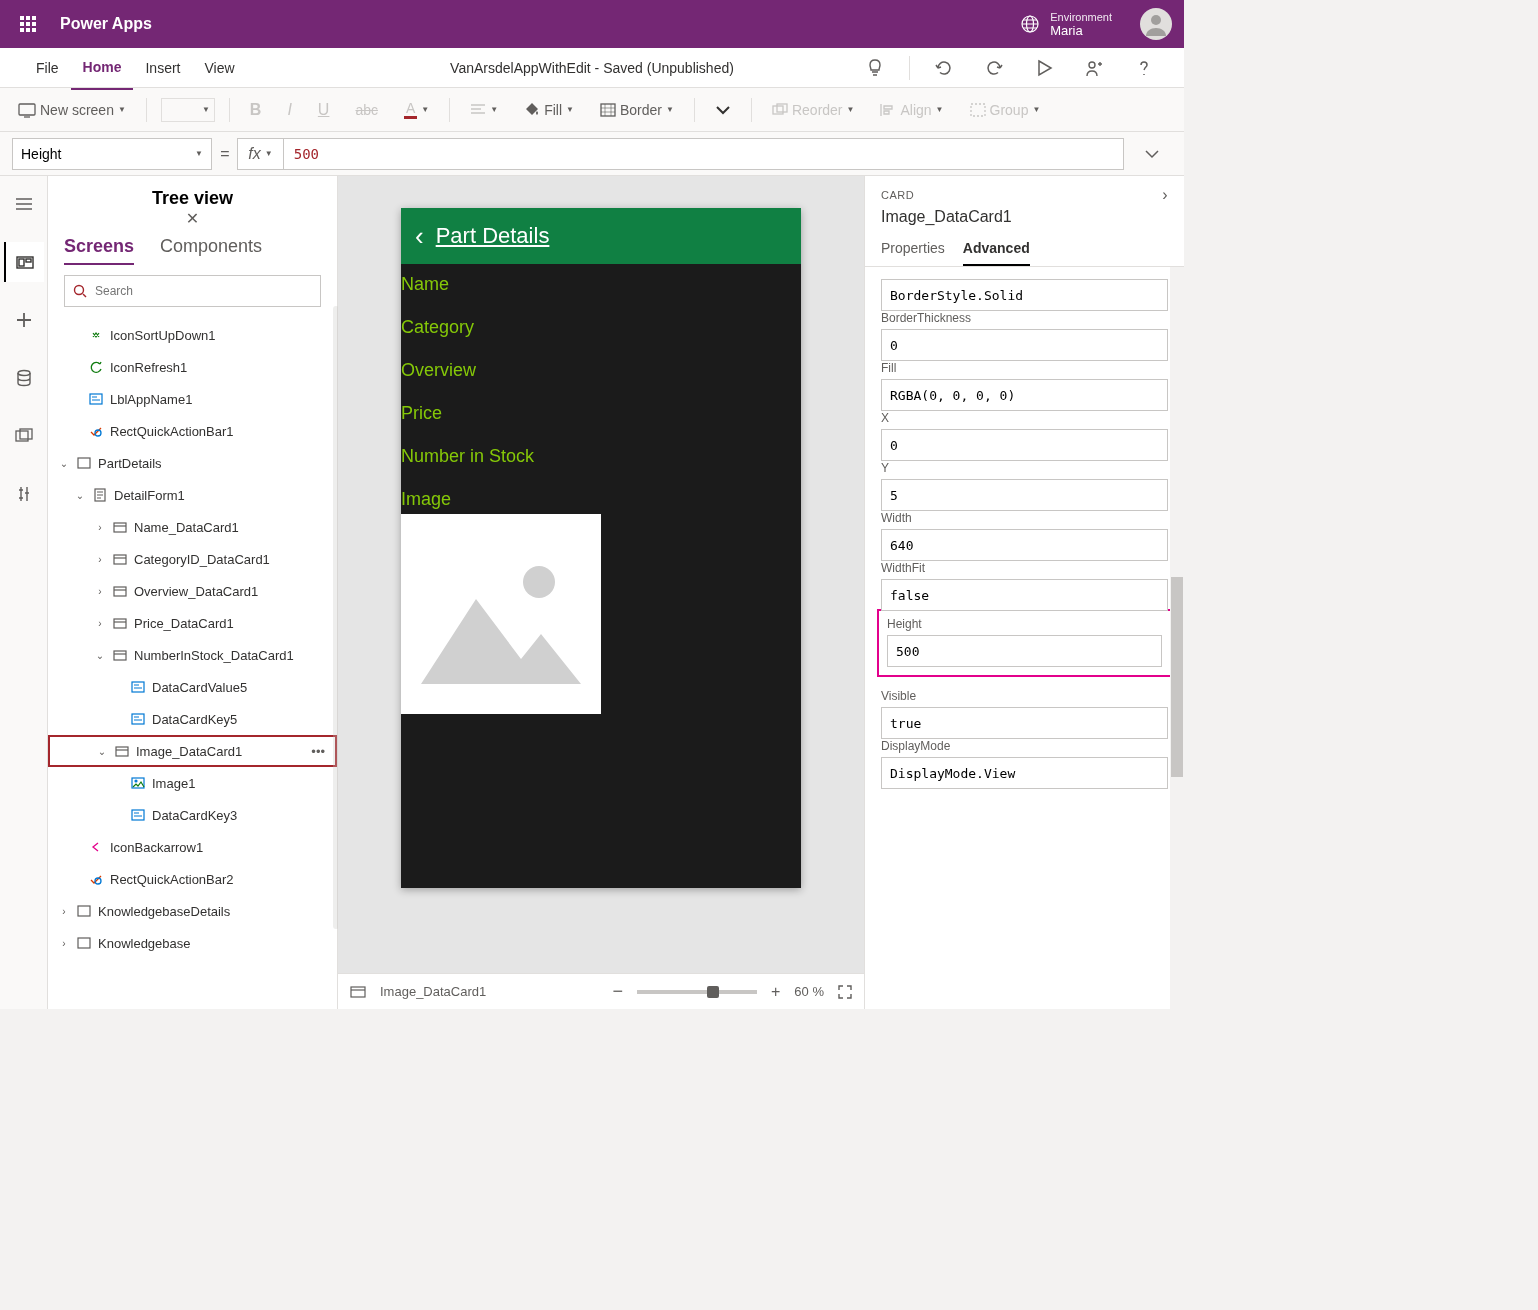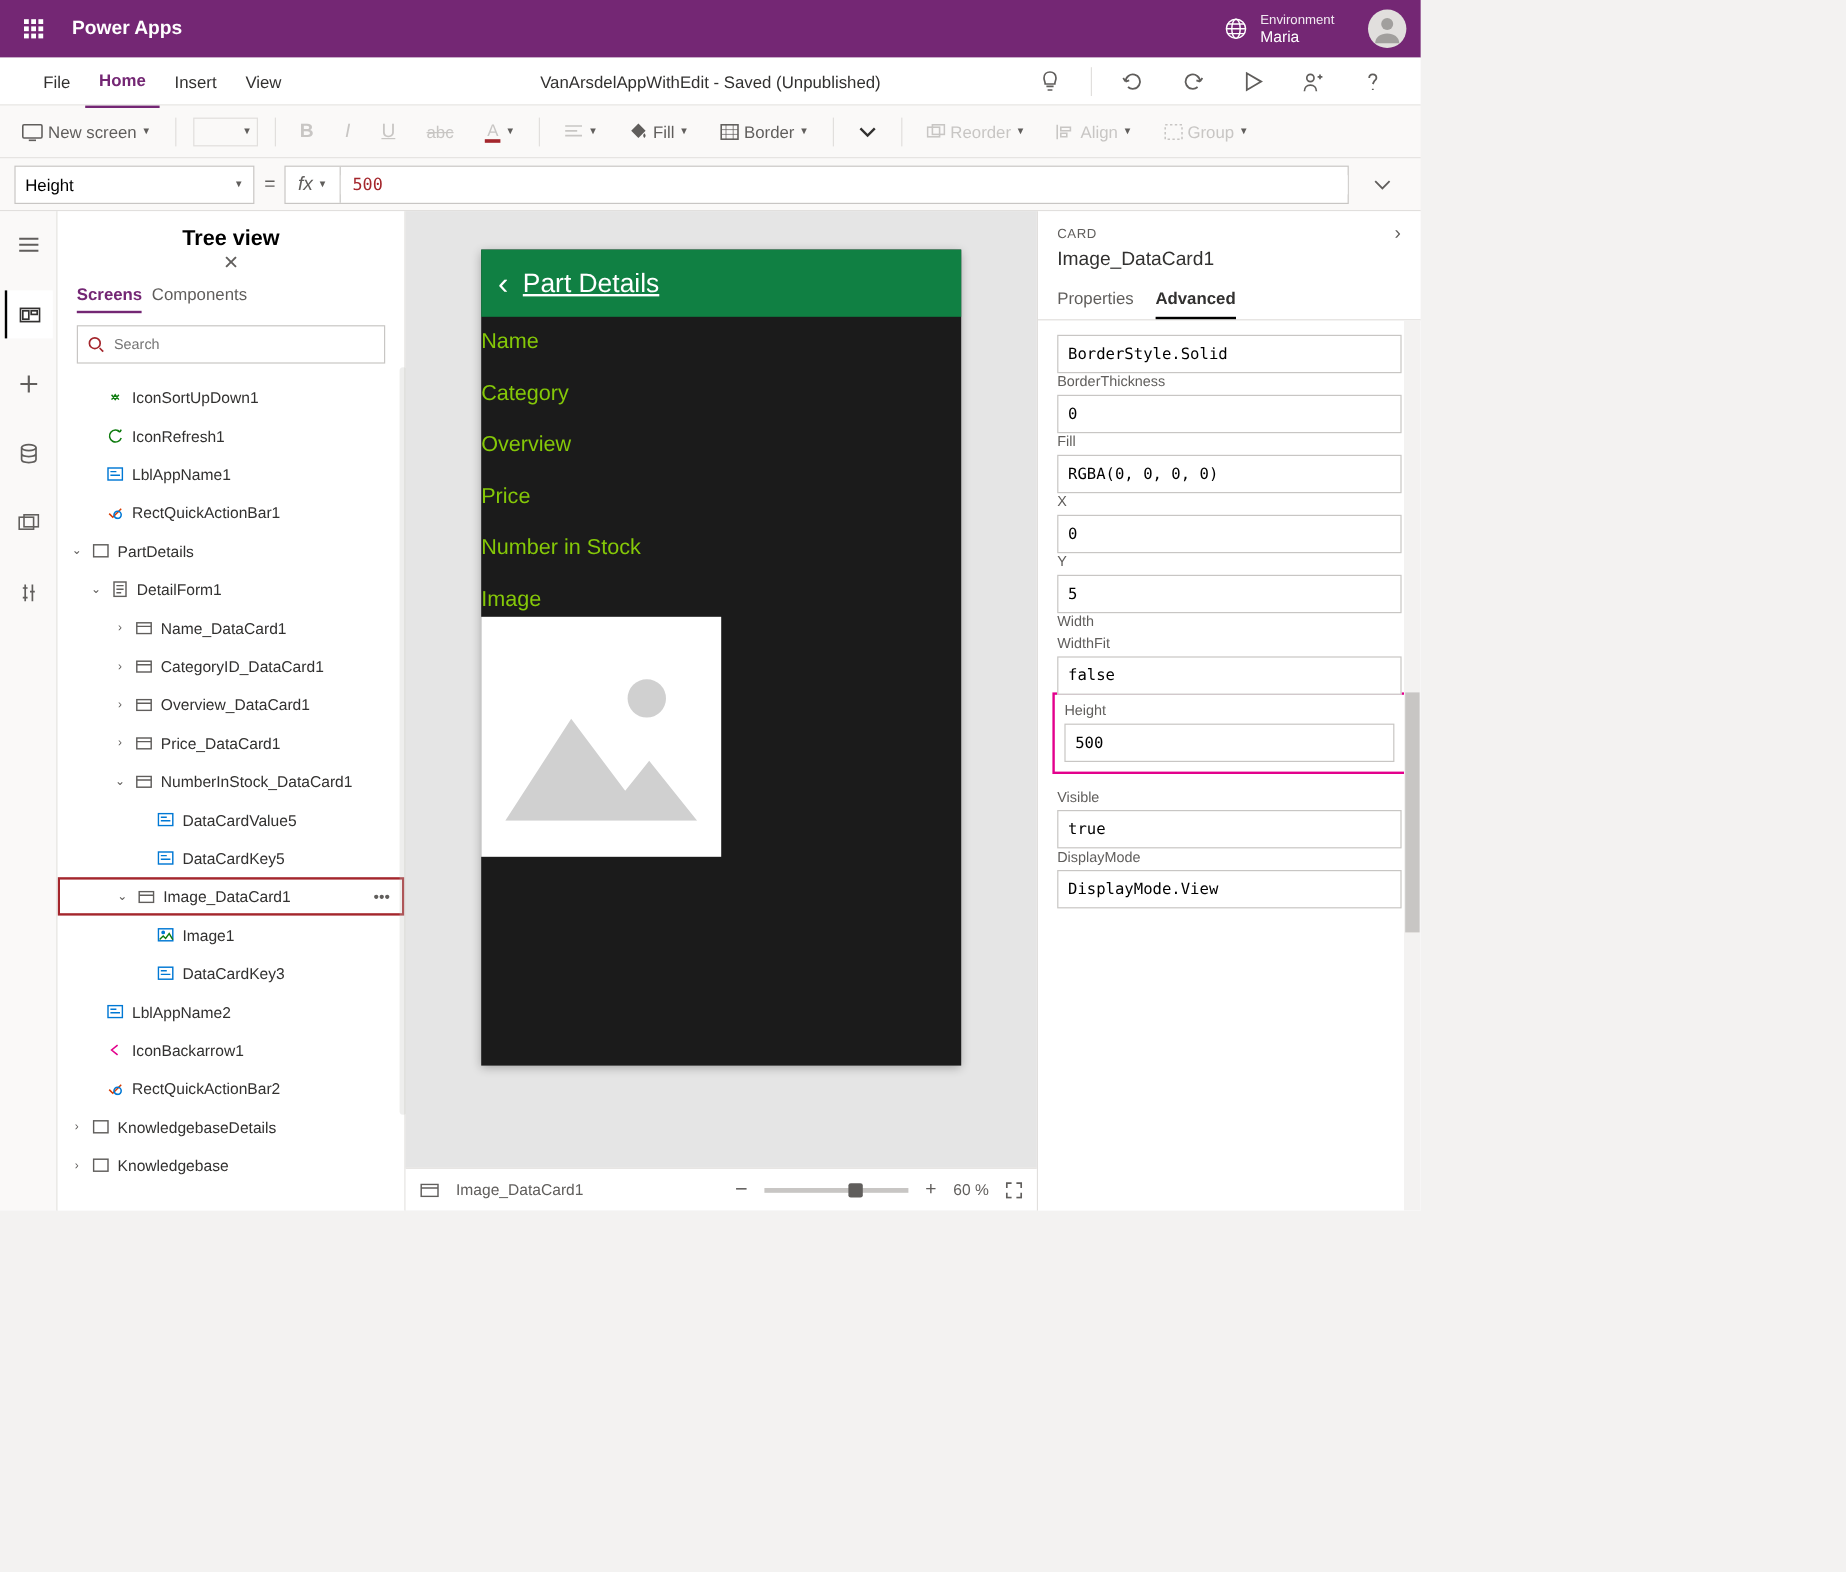--- a/index.html
+++ b/index.html
@@ -46,21 +46,21 @@
 
 
 .rail { width: 48px; background: #faf9f8; border-right: 1px solid #e1dfdd; display: flex; flex-direction: column; align-items: center; padding-top: 8px; gap: 18px; }
 .rail-btn { width: 40px; height: 40px; display: flex; align-items: center; justify-content: center; cursor: pointer; color: #605e5c; }
 .rail-btn.active { border-left: 2px solid #000; background: #fff; }
 
 
 .tree-panel { width: 290px; background: #fff; border-right: 1px solid #e1dfdd; display: flex; flex-direction: column; position: relative; }
 .tree-head { padding: 12px 16px 4px; display: flex; align-items: center; justify-content: space-between; flex-direction: column; }
 .tree-title { font-size: 18px; font-weight: 600; }
-.tree-tabs { display: flex; gap: 8px; padding: 4px 16px 0; font-size: 14px; }
+.tree-tabs { display: flex; gap: 26px; padding: 4px 16px 0; font-size: 18px; }
 .tree-tab { cursor: pointer; padding-bottom: 6px; color: #605e5c; }
 .tree-tab.active { color: #742774; border-bottom: 2px solid #742774; font-weight: 600; }
 .search-box { margin: 10px 16px; height: 32px; border: 1px solid #c8c6c4; display: flex; align-items: center; padding: 0 8px; gap: 8px; }
 .search-box input { border: none; outline: none; flex: 1; font-size: 12px; }
 .tree-scroll { flex: 1; overflow-y: auto; padding: 2px 0 12px; font-size: 13px; }
 .node { display: flex; align-items: center; height: 32px; padding-left: 0; gap: 6px; cursor: pointer; color: #323130; }
 .node.selected { background: #fff; border: 2px solid #a4262c; }
 .node .sp { display: inline-block; }
 .chevron { width: 12px; font-size: 10px; color: #605e5c; text-align: center; }
 .node-icon { width: 16px; height: 16px; display: flex; align-items: center; justify-content: center; }
@@ -492,30 +492,20 @@
             <svg width="14" height="12" viewBox="0 0 14 12" fill="none" stroke="#0078d4" stroke-width="1.2">
               <rect x="1" y="1" width="12" height="10"></rect>
               <path d="M3 4h5M3 7h8"></path>
             </svg>
           </span>
           <span>DataCardKey3</span>
         </div>
       <div class="node">
           <span class="sp" style="width:34px"></span>
           <span class="node-icon">
-            <svg width="14" height="12" viewBox="0 0 14 12" fill="none" stroke="#0078d4" stroke-width="1.2">
-              <rect x="1" y="1" width="12" height="10"></rect>
-              <path d="M3 4h5M3 7h8"></path>
-            </svg>
-          </span>
-          <span>LblAppName2</span>
-        </div>
-      <div class="node">
-          <span class="sp" style="width:34px"></span>
-          <span class="node-icon">
             <svg width="14" height="14" viewBox="0 0 14 14" fill="none" stroke="#107c10" stroke-width="1.3">
               <path d="M9 3l-5 4 5 4" stroke="#e3008c"></path>
             </svg>
           </span>
           <span>IconBackarrow1</span>
         </div>
       <div class="node">
           <span class="sp" style="width:34px"></span>
           <span class="node-icon">
             <svg width="14" height="12" viewBox="0 0 14 12" fill="none" stroke="#d83b01" stroke-width="1.3">
@@ -604,21 +594,21 @@
     <div class="props-tabs">
       <div class="props-tab">Properties</div>
       <div class="props-tab active">Advanced</div>
     </div>
     <div class="props-body">
       <div class="prop-field"><input class="prop-input" value="BorderStyle.Solid" style=""></div>
       <div class="prop-field"><div class="prop-label">BorderThickness</div><input class="prop-input" value="0" style=""></div>
       <div class="prop-field"><div class="prop-label">Fill</div><input class="prop-input" value="RGBA(0, 0, 0, 0)" style=""></div>
       <div class="prop-field"><div class="prop-label">X</div><input class="prop-input" value="0" style=""></div>
       <div class="prop-field"><div class="prop-label">Y</div><input class="prop-input" value="5" style=""></div>
-      <div class="prop-field"><div class="prop-label">Width</div></div>
+      <div class="prop-field"><div class="prop-label">Width</div><input class="prop-input" value="640" style=""></div>
       <div class="prop-field"><div class="prop-label">WidthFit</div><input class="prop-input" value="false" style=""></div>
       <div class="highlight-box">
         <div class="prop-label">Height</div>
         <input class="prop-input" value="500" style="">
       </div>
       <div class="prop-field"><div class="prop-label">Visible</div><input class="prop-input" value="true" style=""></div>
       <div class="prop-field"><div class="prop-label">DisplayMode</div><input class="prop-input" value="DisplayMode.View" style=""></div>
       <div class="props-scroll">
           <div class="props-scroll-thumb"></div>
         </div>

